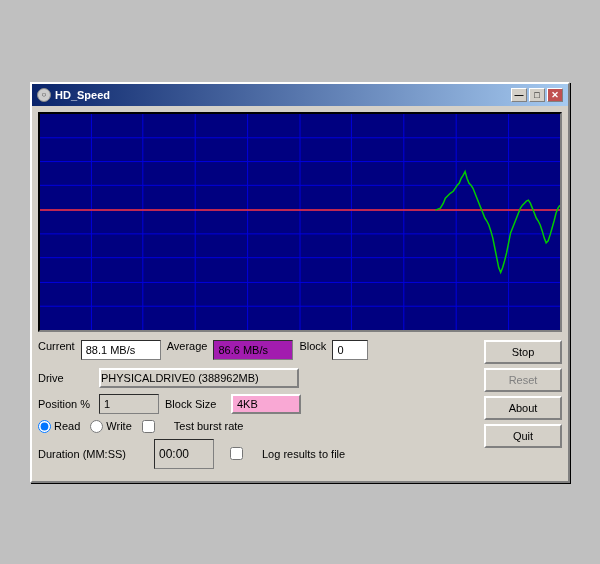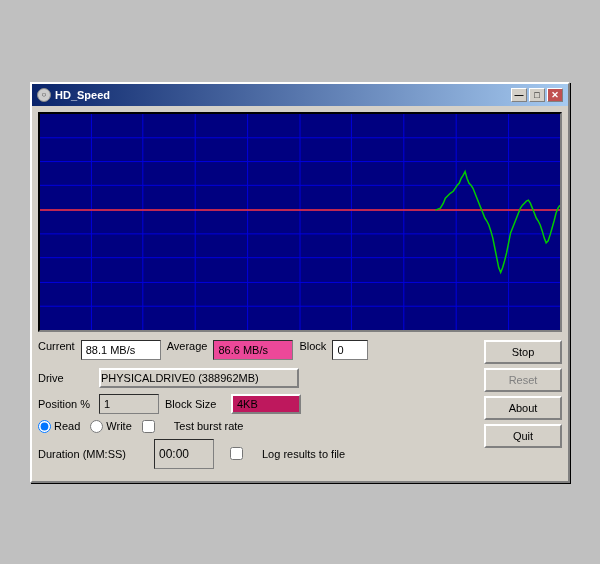--- a/index.html
+++ b/index.html
@@ -353,40 +353,40 @@
       </svg>
     </div>
 
     <div class="main-layout" style="position:relative;">
       <div class="left-controls">
 
         <div class="stats-row">
           <span class="stat-label">Current</span>
           <input type="text" class="stat-input current" readonly="" style="background: rgb(255, 255, 255); border: 1px inset rgb(128, 128, 128); padding: 1px 4px; font-size: 11px; height: 20px; width: 80px;" value="88.1 MB/s">
           <span class="stat-label">Average</span>
-          <input type="text" class="stat-input average" readonly="" style="background: #ec4899; border: 1px inset rgb(128, 128, 128); padding: 1px 4px; font-size: 11px; height: 20px; width: 80px;" value="86.6 MB/s">
+          <input type="text" class="stat-input average" readonly="" style="background: #a21caf; border: 1px inset rgb(128, 128, 128); padding: 1px 4px; font-size: 11px; height: 20px; width: 80px;" value="86.6 MB/s">
           <span class="stat-label">Block</span>
           <input type="text" class="stat-input errors" readonly="" style="background: rgb(255, 255, 255); border: 1px inset rgb(128, 128, 128); padding: 1px 4px; font-size: 11px; height: 20px; width: 36px;" value="0">
         </div>
 
         <div class="control-row">
           <span class="control-label">Drive</span>
           <div class="dropdown-wrapper">
             <select class="dropdown drive-dropdown" style="width:200px; background:#d4d0c8; border:2px solid #808080; border-top-color:#fff; border-left-color:#fff; padding:1px 0; font-size:11px; height:20px;">
               <option>PHYSICALDRIVE0 (388962MB)</option>
             </select>
           </div>
         </div>
 
         <div class="control-row">
           <span class="control-label">Position %</span>
           <input type="text" class="text-input pos-input" style="width: 60px; background: rgb(212, 208, 200); border: 1px inset rgb(128, 128, 128); padding: 1px 4px; font-size: 11px; height: 20px;" value="1">
           <span class="control-label" style="min-width:60px;">Block Size</span>
           <div class="dropdown-wrapper">
-            <select class="dropdown blocksize-dropdown" style="width:70px; background:#be185d; border:2px solid #808080; border-top-color:#fff; border-left-color:#fff; padding:1px 4px; font-size:11px; height:20px;">
+            <select class="dropdown blocksize-dropdown" style="width:70px; background:#f9a8d4; border:2px solid #808080; border-top-color:#fff; border-left-color:#fff; padding:1px 4px; font-size:11px; height:20px;">
               <option>4KB</option>
             </select>
           </div>
         </div>
 
         <div class="control-row">
           <div class="radio-group">
             <div class="radio-item">
               <input type="radio" name="rw" checked="" style="">
               <span>Read</span>

